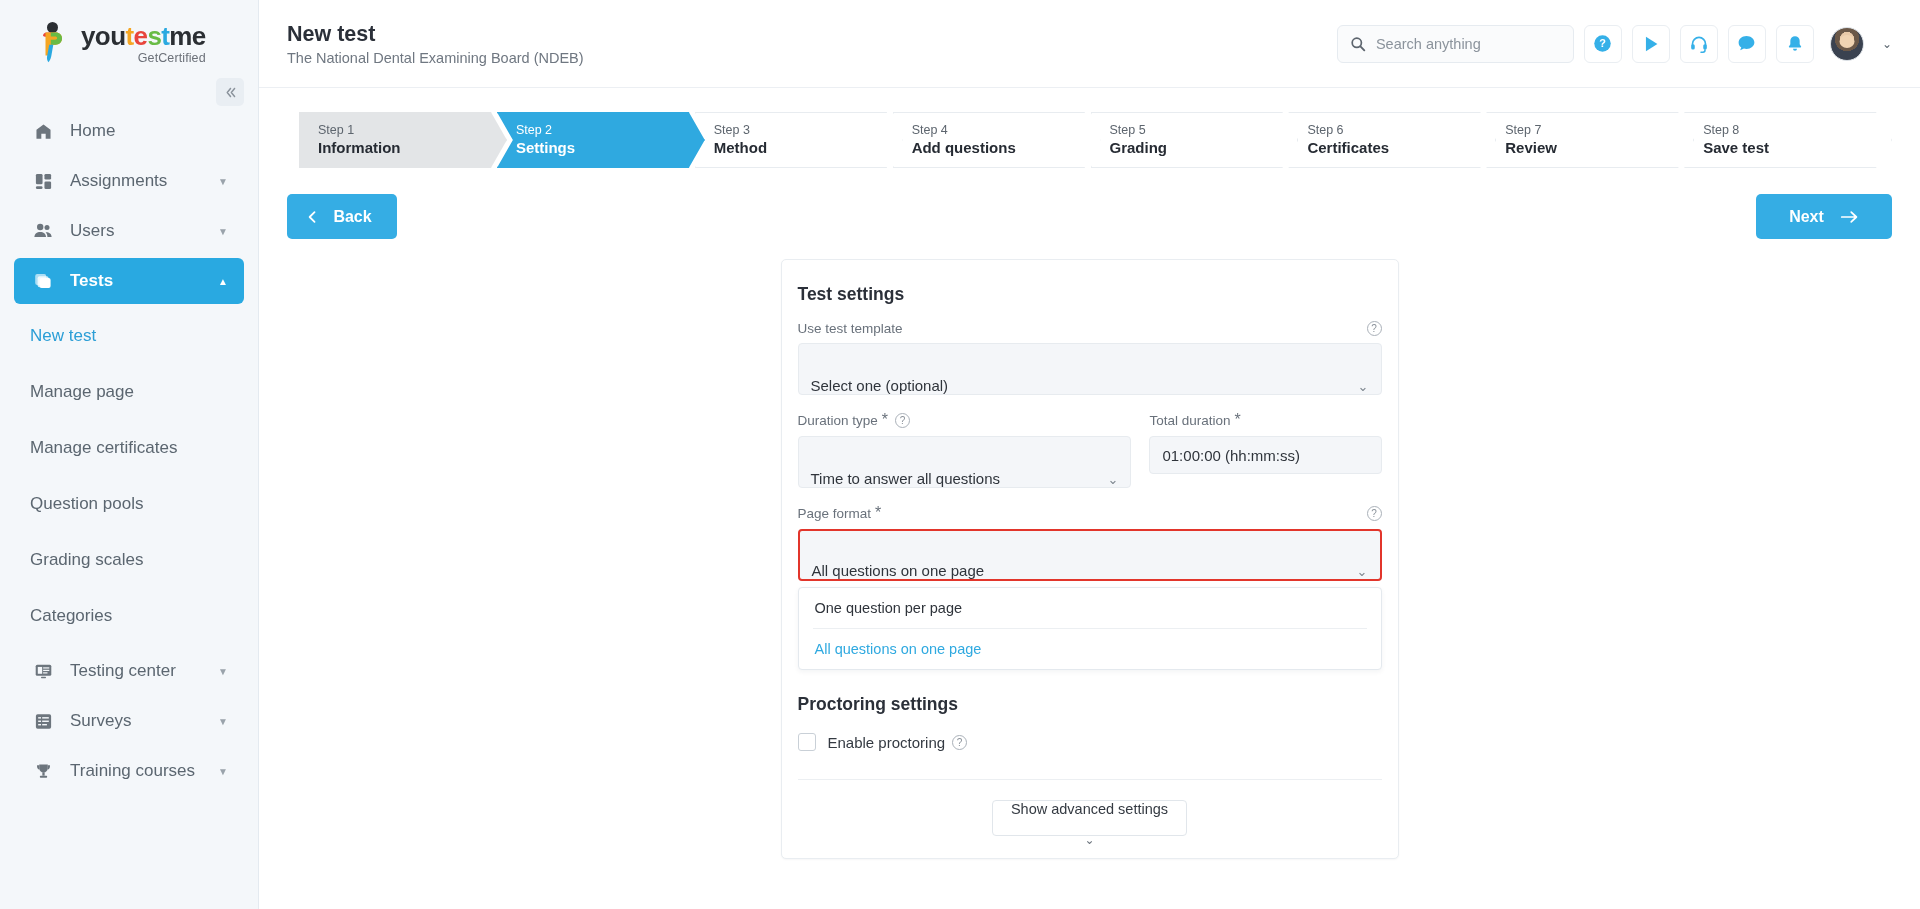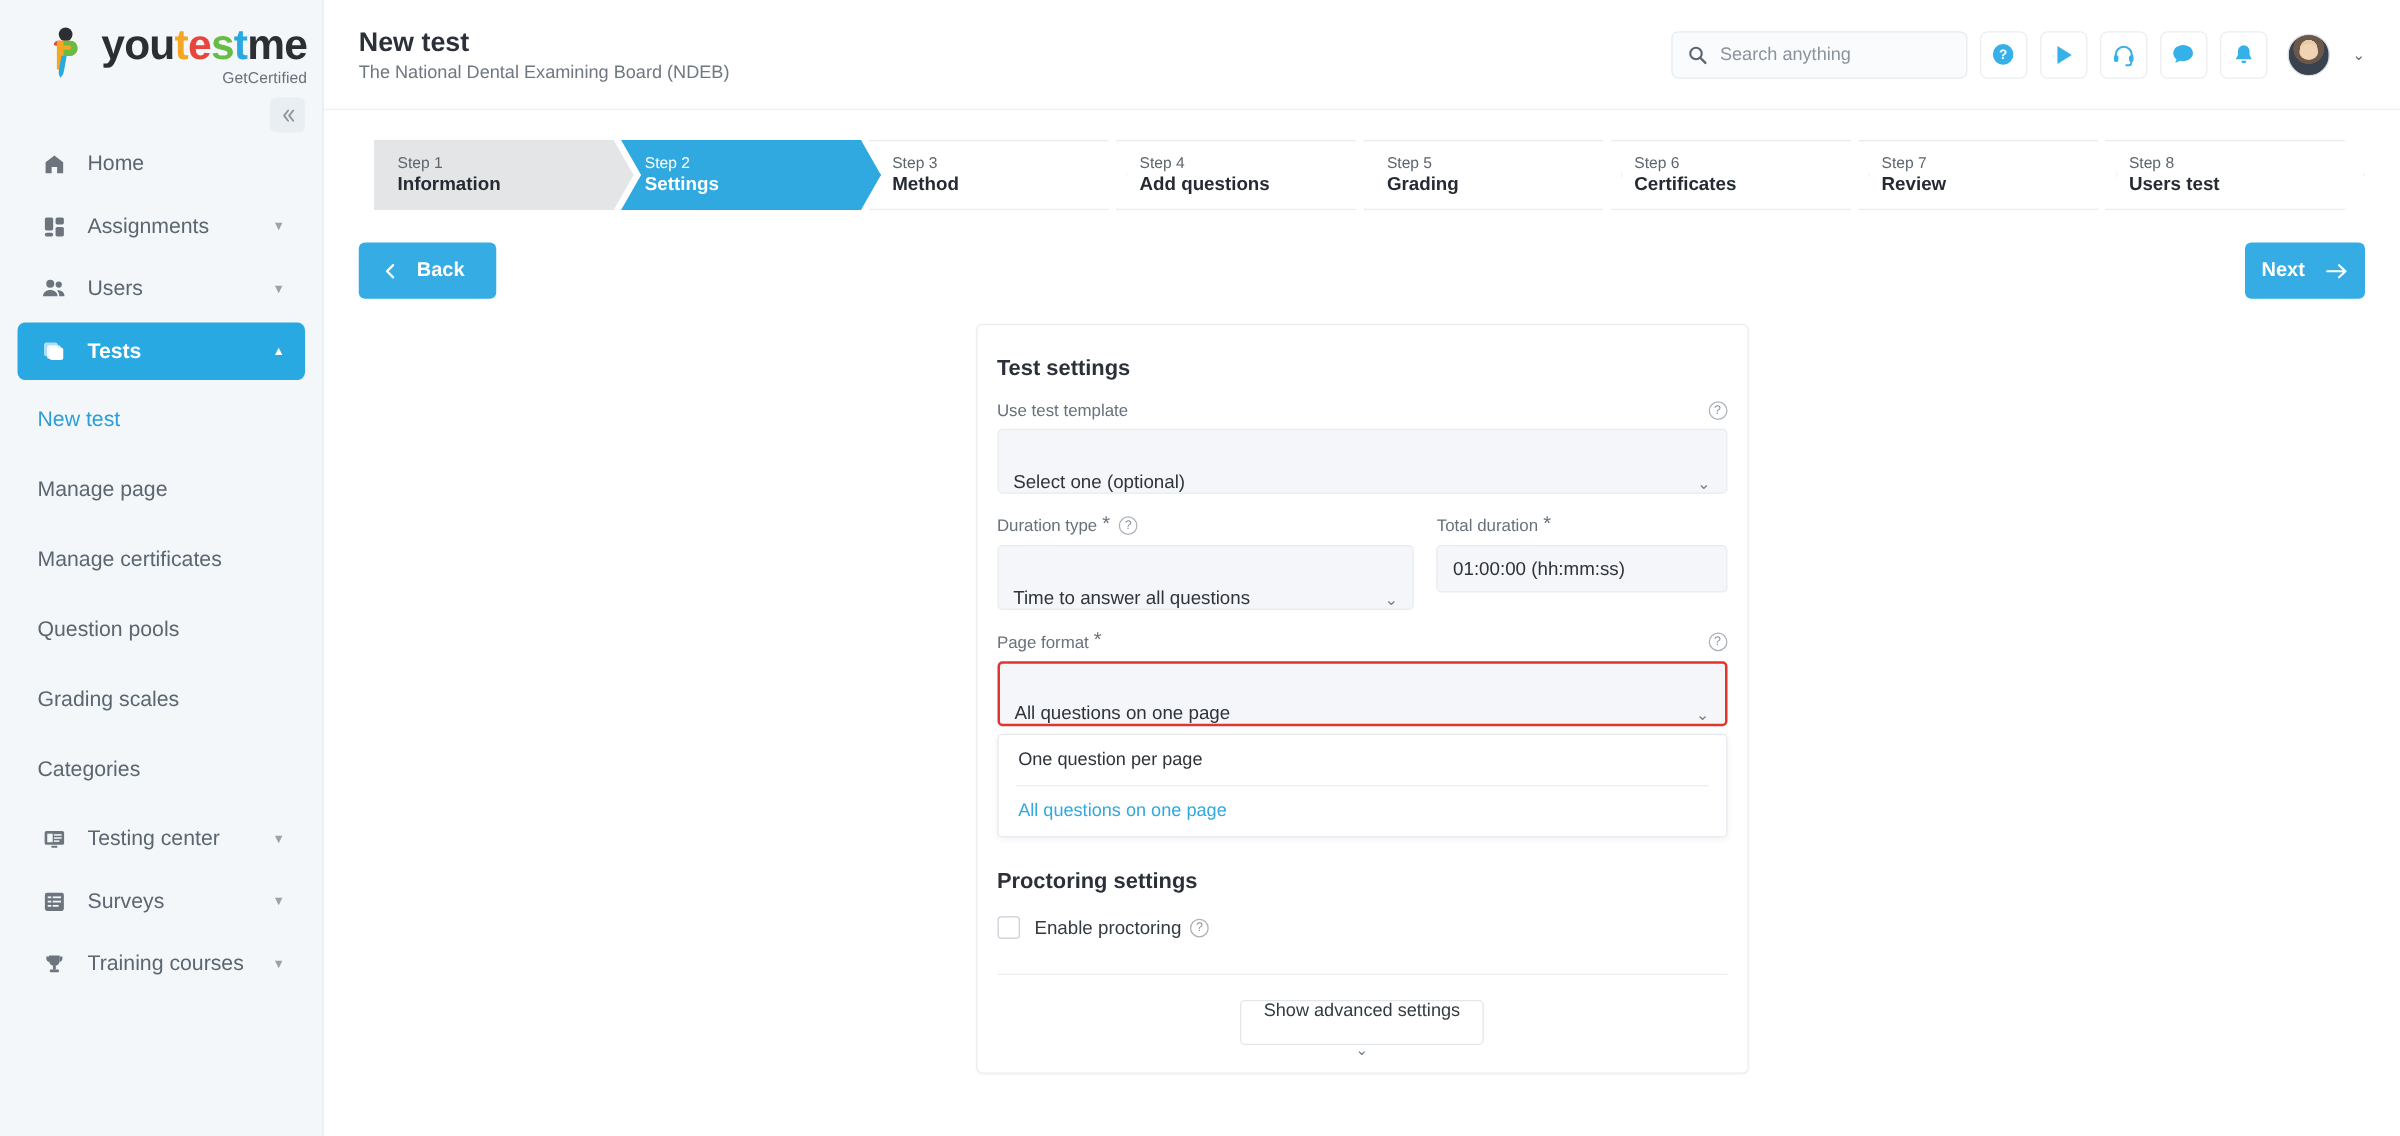--- a/index.html
+++ b/index.html
@@ -20,21 +20,21 @@
     flex: 0 0 259px;
   }
   .logo-wrap {
     height: 88px;
     display: flex; align-items: center;
     padding-left: 34px;
     position: relative;
   }
   .logo-mark { width: 40px; height: 46px; flex: 0 0 40px; position: relative; }
   .logo-text-block { margin-left: 7px; }
-  .logo-word { font-size: 34px; font-weight: 700; letter-spacing: -0.6px; line-height: 1; }
+  .logo-word { font-size: 26px; font-weight: 700; letter-spacing: -0.6px; line-height: 1; }
   .lt-you { color: #2b2f33; }
   .lt-t   { color: #f5a623; }
   .lt-e   { color: #e8453c; }
   .lt-s   { color: #68bb45; }
   .lt-t2  { color: #2aa9e0; }
   .lt-me  { color: #2b2f33; }
   .logo-sub {
     font-size: 12.5px; color: #6b7078; text-align: right;
     margin-top: 2px; letter-spacing: .1px;
   }
@@ -135,21 +135,21 @@
   .step.active .step-num, .step.active .step-label { color: #ffffff; }
 
   .actions-row { display: flex; align-items: center; margin-top: 26px; }
   .btn-back, .btn-next {
     background: #35ade4; color: #fff; border: none; border-radius: 5px;
     height: 45px; display: flex; align-items: center; justify-content: center;
     font-size: 16px; font-weight: 700; cursor: pointer;
     font-family: "Liberation Sans", sans-serif;
   }
   .btn-back { width: 110px; gap: 14px; padding-right: 6px; }
-  .btn-next { width: 96px; gap: 16px; margin-left: auto; }
+  .btn-next { width: 136px; gap: 16px; margin-left: auto; }
 
   .card-area { display: flex; justify-content: center; margin-top: 20px; }
   .card {
     width: 618px; background: #fff;
     border: 1px solid #e9edf1; border-radius: 5px;
     padding: 20px 16px 22px 16px;
     box-shadow: 0 1px 2px rgba(20,30,50,.04);
   }
   .card-title { font-size: 17.5px; font-weight: 700; color: #2b3039; margin: 4px 0 0 0; }
 
@@ -443,21 +443,21 @@
       <div class="step">
         <span class="step-num">Step 6</span>
         <span class="step-label">Certificates</span>
       </div>
       <div class="step">
         <span class="step-num">Step 7</span>
         <span class="step-label">Review</span>
       </div>
       <div class="step">
         <span class="step-num">Step 8</span>
-        <span class="step-label">Users test</span>
+        <span class="step-label">Save test</span>
       </div>
     </div>
 
     <div class="actions-row">
       <button class="btn-back">
         <svg width="13" height="16" viewBox="0 0 16 16">
           <path d="M10.5 2L4.5 8l6 6" stroke="#ffffff" stroke-width="2.2" fill="none" stroke-linecap="round" stroke-linejoin="round"></path>
         </svg>
         <span>Back</span>
       </button>

